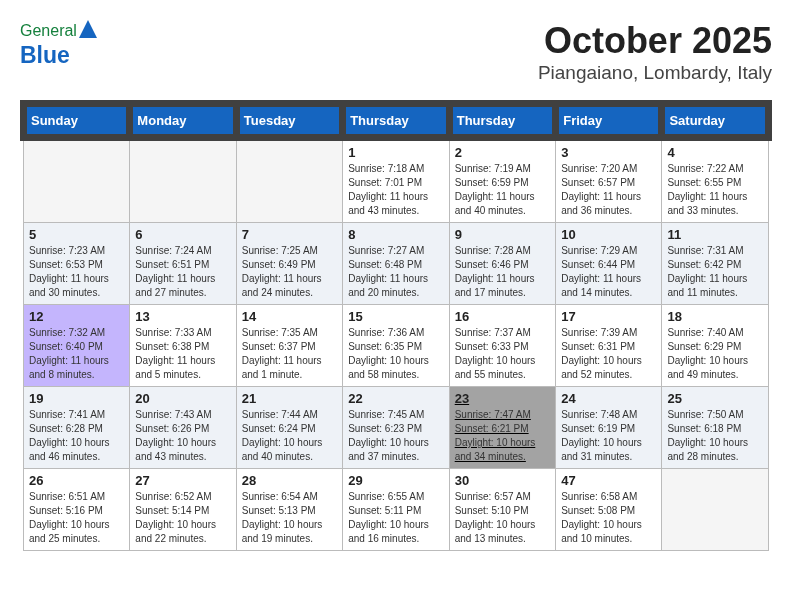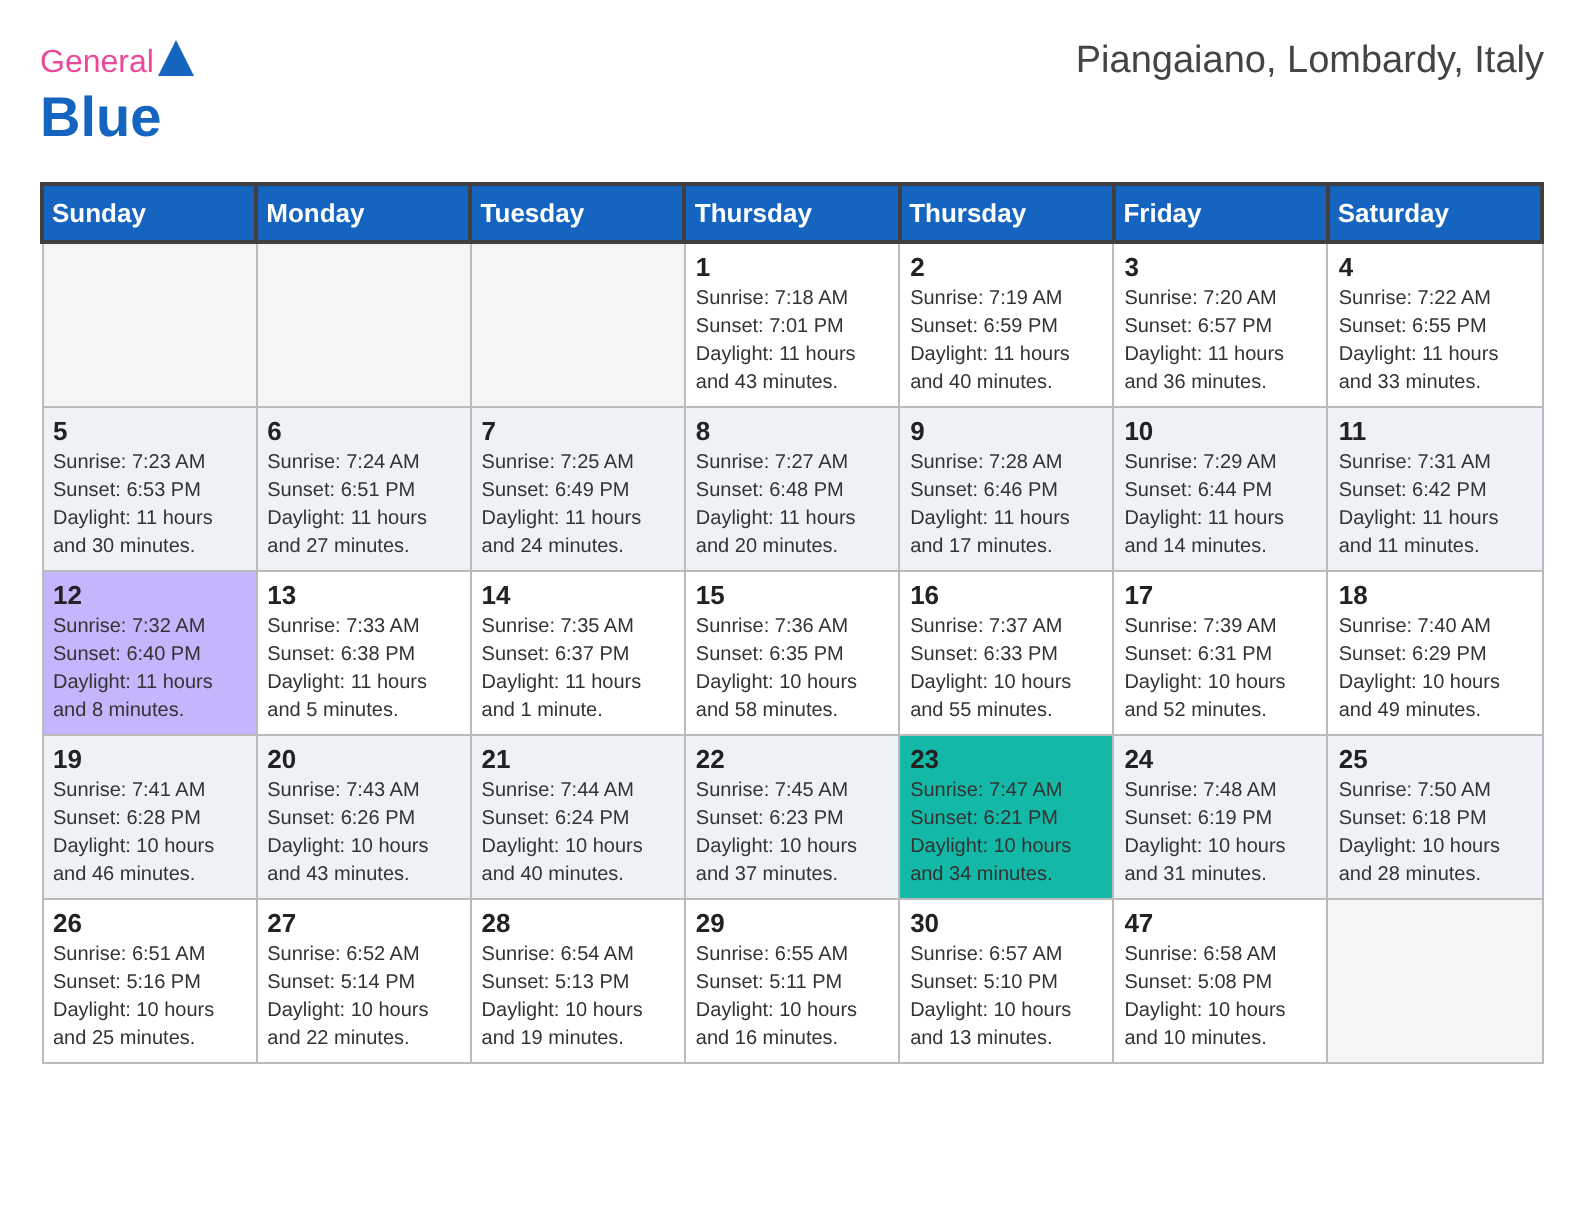--- a/index.html
+++ b/index.html
@@ -14,21 +14,21 @@
       display: flex;
       justify-content: space-between;
       align-items: flex-start;
       margin-bottom: 16px;
     }
     .logo {
       display: flex;
       flex-direction: column;
       align-items: flex-start;
     }
-    .logo-general { color: #ec4899; }
+    .logo-general { color: #15803d; }
     .logo-blue { color: #1565c0; }
     .title-block { text-align: right; }
     .month-title {
       font-size: 36px;
       font-weight: bold;
       color: #222;
     }
     .location-title {
       font-size: 19px;
       color: #444;
@@ -38,21 +38,21 @@
       border-collapse: collapse;
       border: 1px solid #bbb;
     }
     .calendar th {
       background: #1565c0;
       color: #fff;
       font-size: 13px;
       font-weight: bold;
       padding: 6px 4px;
       text-align: left;
-      border: 2px solid #404040;
+      border: 7px solid #404040;
     }
     .calendar td {
       vertical-align: top;
       border: 1px solid #bbb;
       padding: 4px 5px;
       width: 107px;
       min-height: 80px;
       background: #fff;
     }
     .calendar td.empty {
@@ -80,24 +80,25 @@
   <div class="logo">
     <div style="display:flex;align-items:center;">
       <span class="logo-general">General</span>
       <span style="display:inline-block;margin-left:2px;">
         <svg width="18" height="18" viewBox="0 0 18 18">
           <polygon points="9,0 18,18 0,18" fill="#1565c0"></polygon>
         </svg>
       </span>
     </div>
     <div>
-      <span class="logo-blue" style="font-size:28px;font-weight:bold;color:#1565c0;">Blue</span>
+      <span class="logo-blue" style="font-size:23px;font-weight:bold;color:#1565c0;">Blue</span>
     </div>
   </div>
   <div class="title-block">
+    <div class="month-title">October 2025</div>
     <div class="location-title">Piangaiano, Lombardy, Italy</div>
   </div>
 </div>
 
 <table class="calendar">
   <thead>
     <tr>
     <th>Sunday</th>
         <th>Monday</th>
         <th>Tuesday</th>
@@ -199,21 +200,21 @@
           <div class="day-info">Sunrise: 7:43 AM<br>Sunset: 6:26 PM<br>Daylight: 10 hours<br>and 43 minutes.</div>
         </td>
         <td style="background: rgb(238, 242, 247);">
           <div class="day-num">21</div>
           <div class="day-info">Sunrise: 7:44 AM<br>Sunset: 6:24 PM<br>Daylight: 10 hours<br>and 40 minutes.</div>
         </td>
         <td style="background: rgb(238, 242, 247);">
           <div class="day-num">22</div>
           <div class="day-info">Sunrise: 7:45 AM<br>Sunset: 6:23 PM<br>Daylight: 10 hours<br>and 37 minutes.</div>
         </td>
-        <td style="background: #14b8a6;">
+        <td style="background: #a3a3a3; text-decoration: underline;">
           <div class="day-num">23</div>
           <div class="day-info">Sunrise: 7:47 AM<br>Sunset: 6:21 PM<br>Daylight: 10 hours<br>and 34 minutes.</div>
         </td>
         <td style="background: rgb(238, 242, 247);">
           <div class="day-num">24</div>
           <div class="day-info">Sunrise: 7:48 AM<br>Sunset: 6:19 PM<br>Daylight: 10 hours<br>and 31 minutes.</div>
         </td>
         <td style="background: rgb(238, 242, 247);">
           <div class="day-num">25</div>
           <div class="day-info">Sunrise: 7:50 AM<br>Sunset: 6:18 PM<br>Daylight: 10 hours<br>and 28 minutes.</div>

